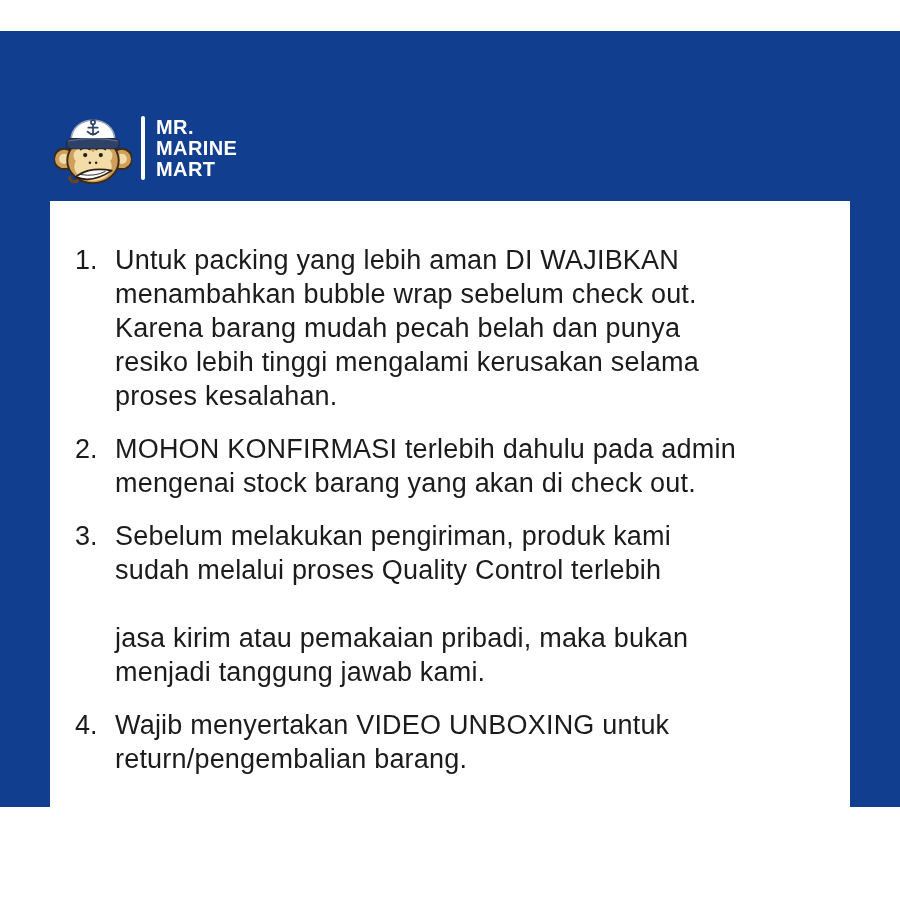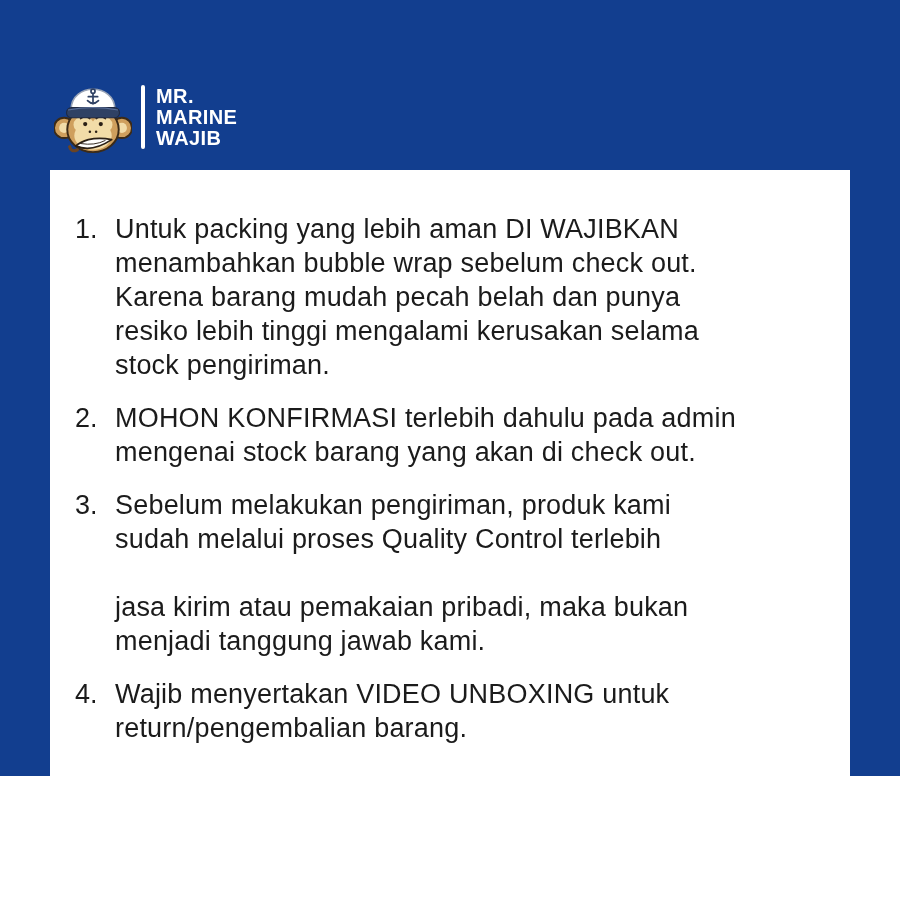--- a/index.html
+++ b/index.html
@@ -6,20 +6,21 @@
   body {
     width:900px; height:900px;
     font-family:"Liberation Sans", sans-serif;
     background:#ffffff;
   }
   .canvas {
     position:relative;
     width:900px; height:776px;
     background:#123e8f;
     overflow:hidden;
+    margin-top:31px;
   }
   
   .logo {
     position:absolute; left:54px; top:70px;
     display:flex; align-items:center;
   }
   .logo svg { display:block; }
   .logo-sep {
     width:4px; height:64px;
     background:#ffffff; border-radius:2px;
@@ -113,29 +114,29 @@
         <path d="M43 39 Q50 46 57 39"></path>
       </g>
 
       <rect x="16" y="48" width="68" height="13" rx="6.5" fill="#2f4164" stroke="#1f2a44" stroke-width="1.5"></rect>
       <path d="M18 51 q32 -6 64 0" fill="none" stroke="#5a6f99" stroke-width="1.5"></path>
     </svg>
     <div class="logo-sep"></div>
     <div class="logo-text">
       <div>MR.</div>
       <div>MARINE</div>
-      <div>WAJIB</div>
+      <div>MART</div>
     </div>
   </header>
 
   <main class="card">
     <ol class="notice-list">
         <li>
           <span class="num">1.</span>
-          <div class="txt"><span>Untuk packing yang lebih aman </span><b>DI WAJIBKAN</b><br><span>menambahkan </span><b>bubble wrap</b><span> sebelum check out.</span><br><span>Karena barang mudah pecah belah dan punya</span><br><span>resiko lebih tinggi mengalami kerusakan selama</span><br><span>stock pengiriman.</span></div>
+          <div class="txt"><span>Untuk packing yang lebih aman </span><b>DI WAJIBKAN</b><br><span>menambahkan </span><b>bubble wrap</b><span> sebelum check out.</span><br><span>Karena barang mudah pecah belah dan punya</span><br><span>resiko lebih tinggi mengalami kerusakan selama</span><br><span>proses kesalahan.</span></div>
         </li>
         <li>
           <span class="num">2.</span>
           <div class="txt"><b>MOHON KONFIRMASI</b><span> terlebih dahulu </span><b>pada admin</b><br><span>mengenai stock barang yang akan di check out.</span></div>
         </li>
         <li>
           <span class="num">3.</span>
           <div class="txt"><span>Sebelum melakukan pengiriman, produk kami</span><br><span>sudah melalui proses Quality Control terlebih</span><br><br><span>jasa kirim atau pemakaian pribadi, maka bukan</span><br><span>menjadi tanggung jawab kami.</span></div>
         </li>
         <li>

